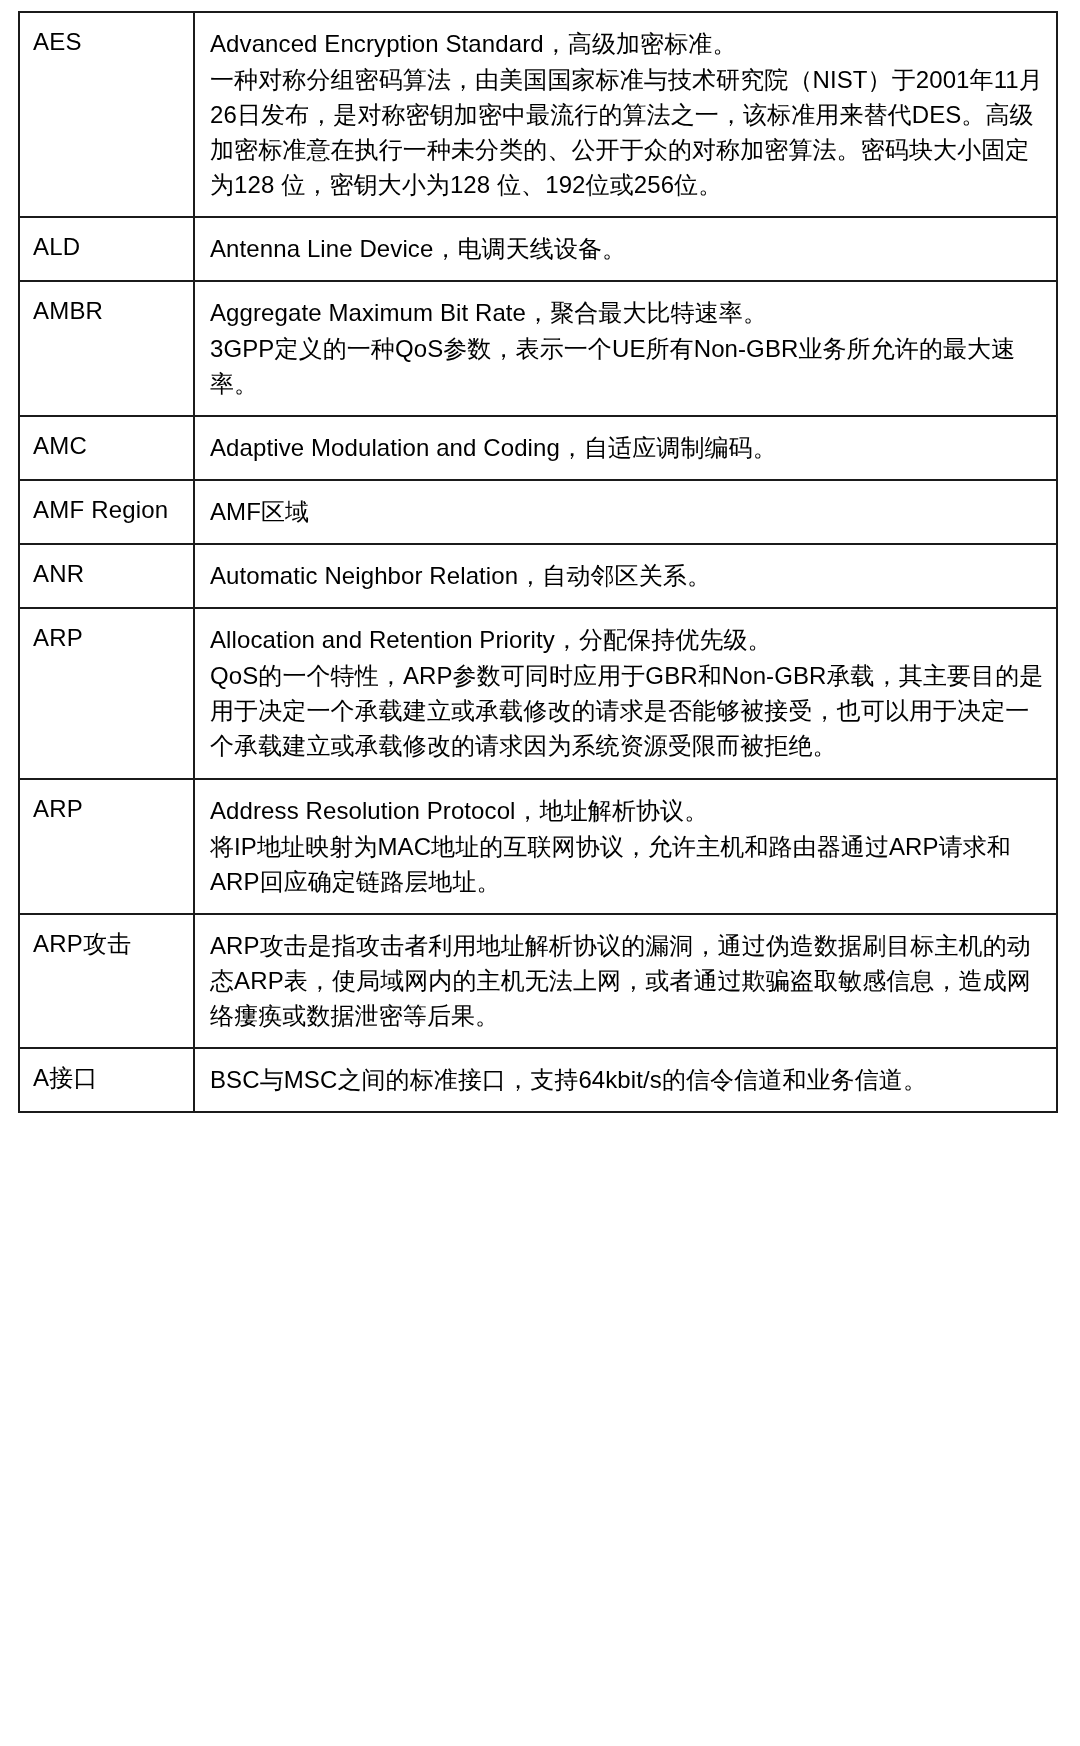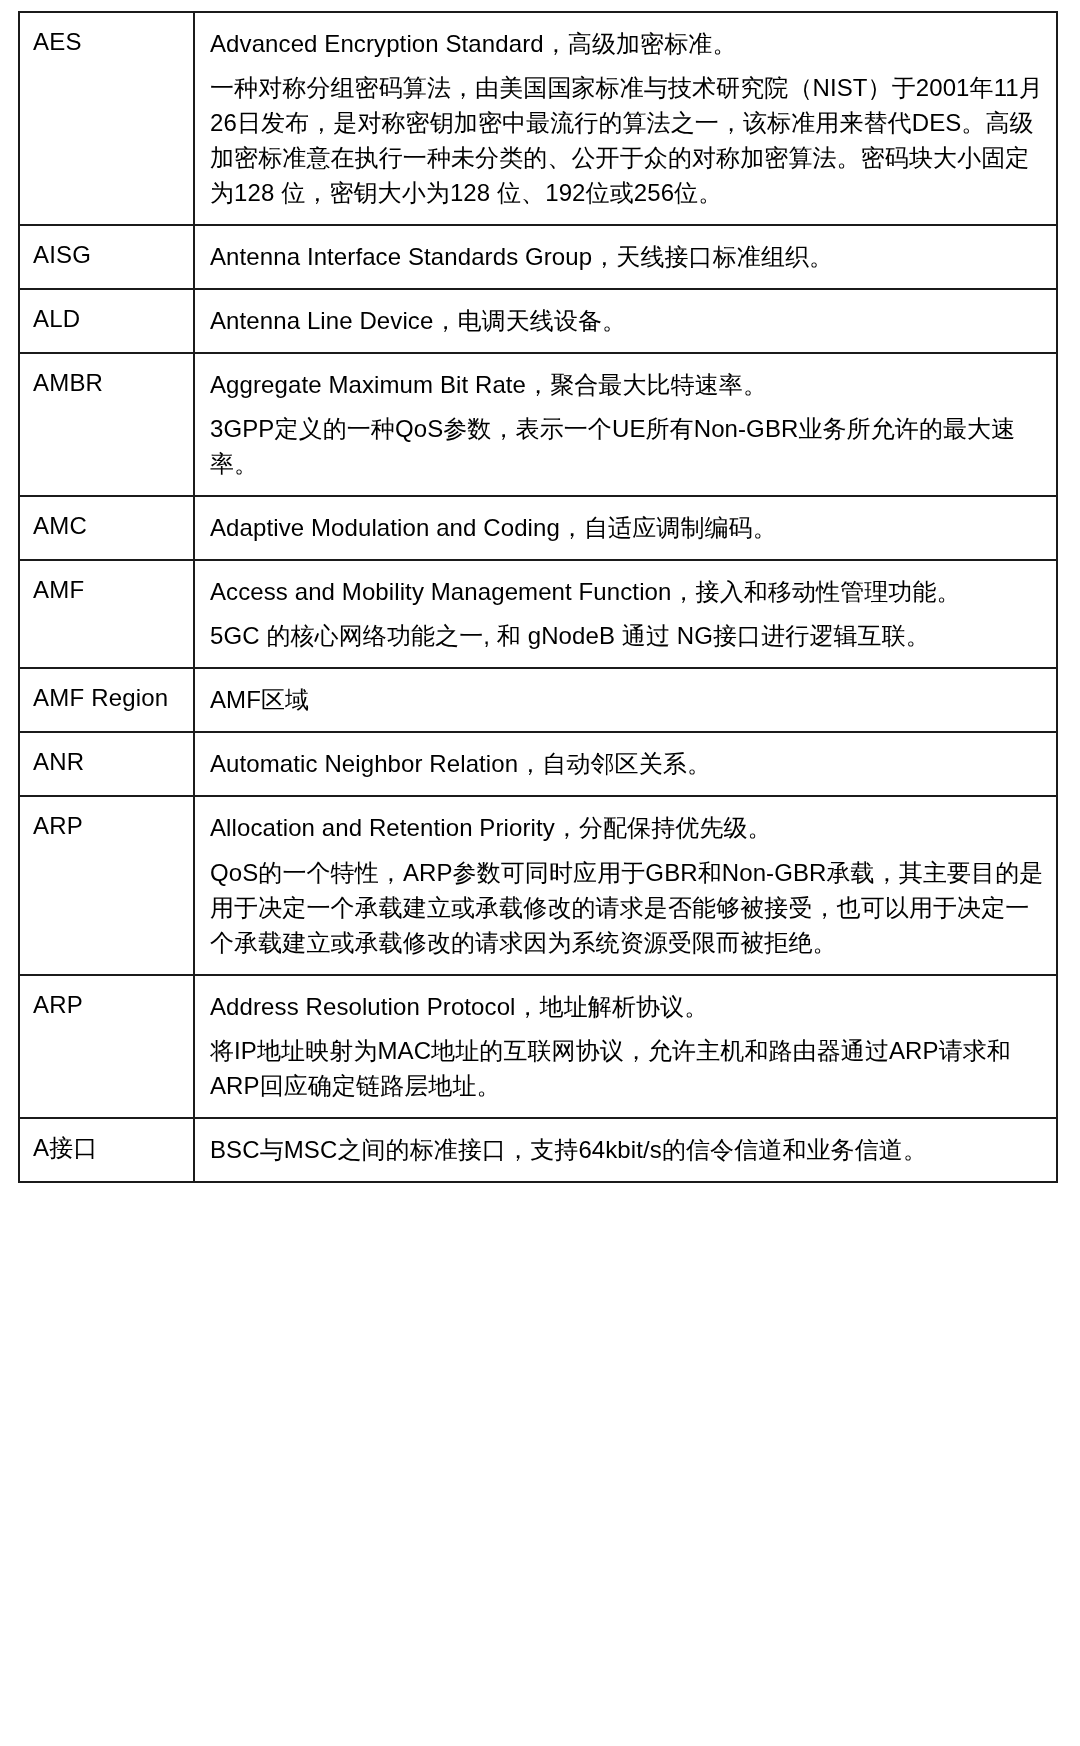--- a/index.html
+++ b/index.html
@@ -50,21 +50,21 @@
     padding-right: 10px;
     font-size: 24px;
     line-height: 1.46;
     letter-spacing: 0.1px;
     border-radius: 26px;
   }
   .def-para {
     margin: 0;
   }
   .def-para + .def-para {
-    margin-top: 9px;
+    margin-top: 1px;
   }
   .term-text {
     display: block;
   }
 </style>
 </head>
 <body>
 
 <div class="page">
   <table class="glossary-table">
@@ -77,28 +77,20 @@
           <td class="term-cell">
             <span class="term-text">AES</span>
           </td>
           <td class="def-cell">
             <p class="def-para">Advanced Encryption Standard，高级加密标准。</p>
             <p class="def-para">一种对称分组密码算法，由美国国家标准与技术研究院（NIST）于2001年11月26日发布，是对称密钥加密中最流行的算法之一，该标准用来替代DES。高级加密标准意在执行一种未分类的、公开于众的对称加密算法。密码块大小固定为128 位，密钥大小为128 位、192位或256位。</p>
           </td>
         </tr>
         <tr>
           <td class="term-cell">
-            <span class="term-text">AISG</span>
-          </td>
-          <td class="def-cell">
-            <p class="def-para">Antenna Interface Standards Group，天线接口标准组织。</p>
-          </td>
-        </tr>
-        <tr>
-          <td class="term-cell">
             <span class="term-text">ALD</span>
           </td>
           <td class="def-cell">
             <p class="def-para">Antenna Line Device，电调天线设备。</p>
           </td>
         </tr>
         <tr>
           <td class="term-cell">
             <span class="term-text">AMBR</span>
           </td>
@@ -106,29 +98,20 @@
             <p class="def-para">Aggregate Maximum Bit Rate，聚合最大比特速率。</p>
             <p class="def-para">3GPP定义的一种QoS参数，表示一个UE所有Non-GBR业务所允许的最大速率。</p>
           </td>
         </tr>
         <tr>
           <td class="term-cell">
             <span class="term-text">AMC</span>
           </td>
           <td class="def-cell">
             <p class="def-para">Adaptive Modulation and Coding，自适应调制编码。</p>
-          </td>
-        </tr>
-        <tr>
-          <td class="term-cell">
-            <span class="term-text">AMF</span>
-          </td>
-          <td class="def-cell">
-            <p class="def-para">Access and Mobility Management Function，接入和移动性管理功能。</p>
-            <p class="def-para">5GC 的核心网络功能之一, 和 gNodeB 通过 NG接口进行逻辑互联。</p>
           </td>
         </tr>
         <tr>
           <td class="term-cell">
             <span class="term-text">AMF Region</span>
           </td>
           <td class="def-cell">
             <p class="def-para">AMF区域</p>
           </td>
         </tr>
@@ -153,20 +136,28 @@
           <td class="term-cell">
             <span class="term-text">ARP</span>
           </td>
           <td class="def-cell">
             <p class="def-para">Address Resolution Protocol，地址解析协议。</p>
             <p class="def-para">将IP地址映射为MAC地址的互联网协议，允许主机和路由器通过ARP请求和ARP回应确定链路层地址。</p>
           </td>
         </tr>
         <tr>
           <td class="term-cell">
+            <span class="term-text">ARP攻击</span>
+          </td>
+          <td class="def-cell">
+            <p class="def-para">ARP攻击是指攻击者利用地址解析协议的漏洞，通过伪造数据刷目标主机的动态ARP表，使局域网内的主机无法上网，或者通过欺骗盗取敏感信息，造成网络瘻痪或数据泄密等后果。</p>
+          </td>
+        </tr>
+        <tr>
+          <td class="term-cell">
             <span class="term-text">A接口</span>
           </td>
           <td class="def-cell">
             <p class="def-para">BSC与MSC之间的标准接口，支持64kbit/s的信令信道和业务信道。</p>
           </td>
         </tr>
       </tbody>
   </table>
 </div>
 

